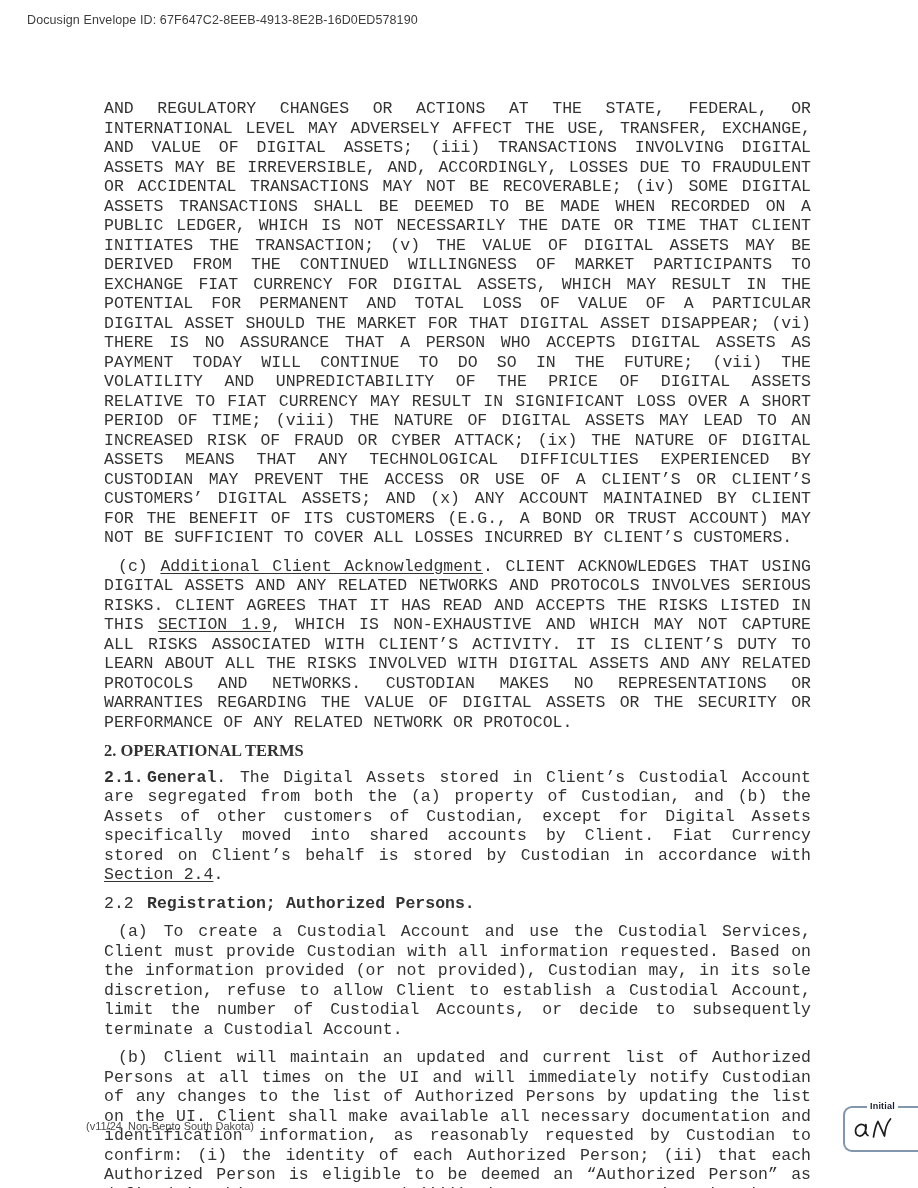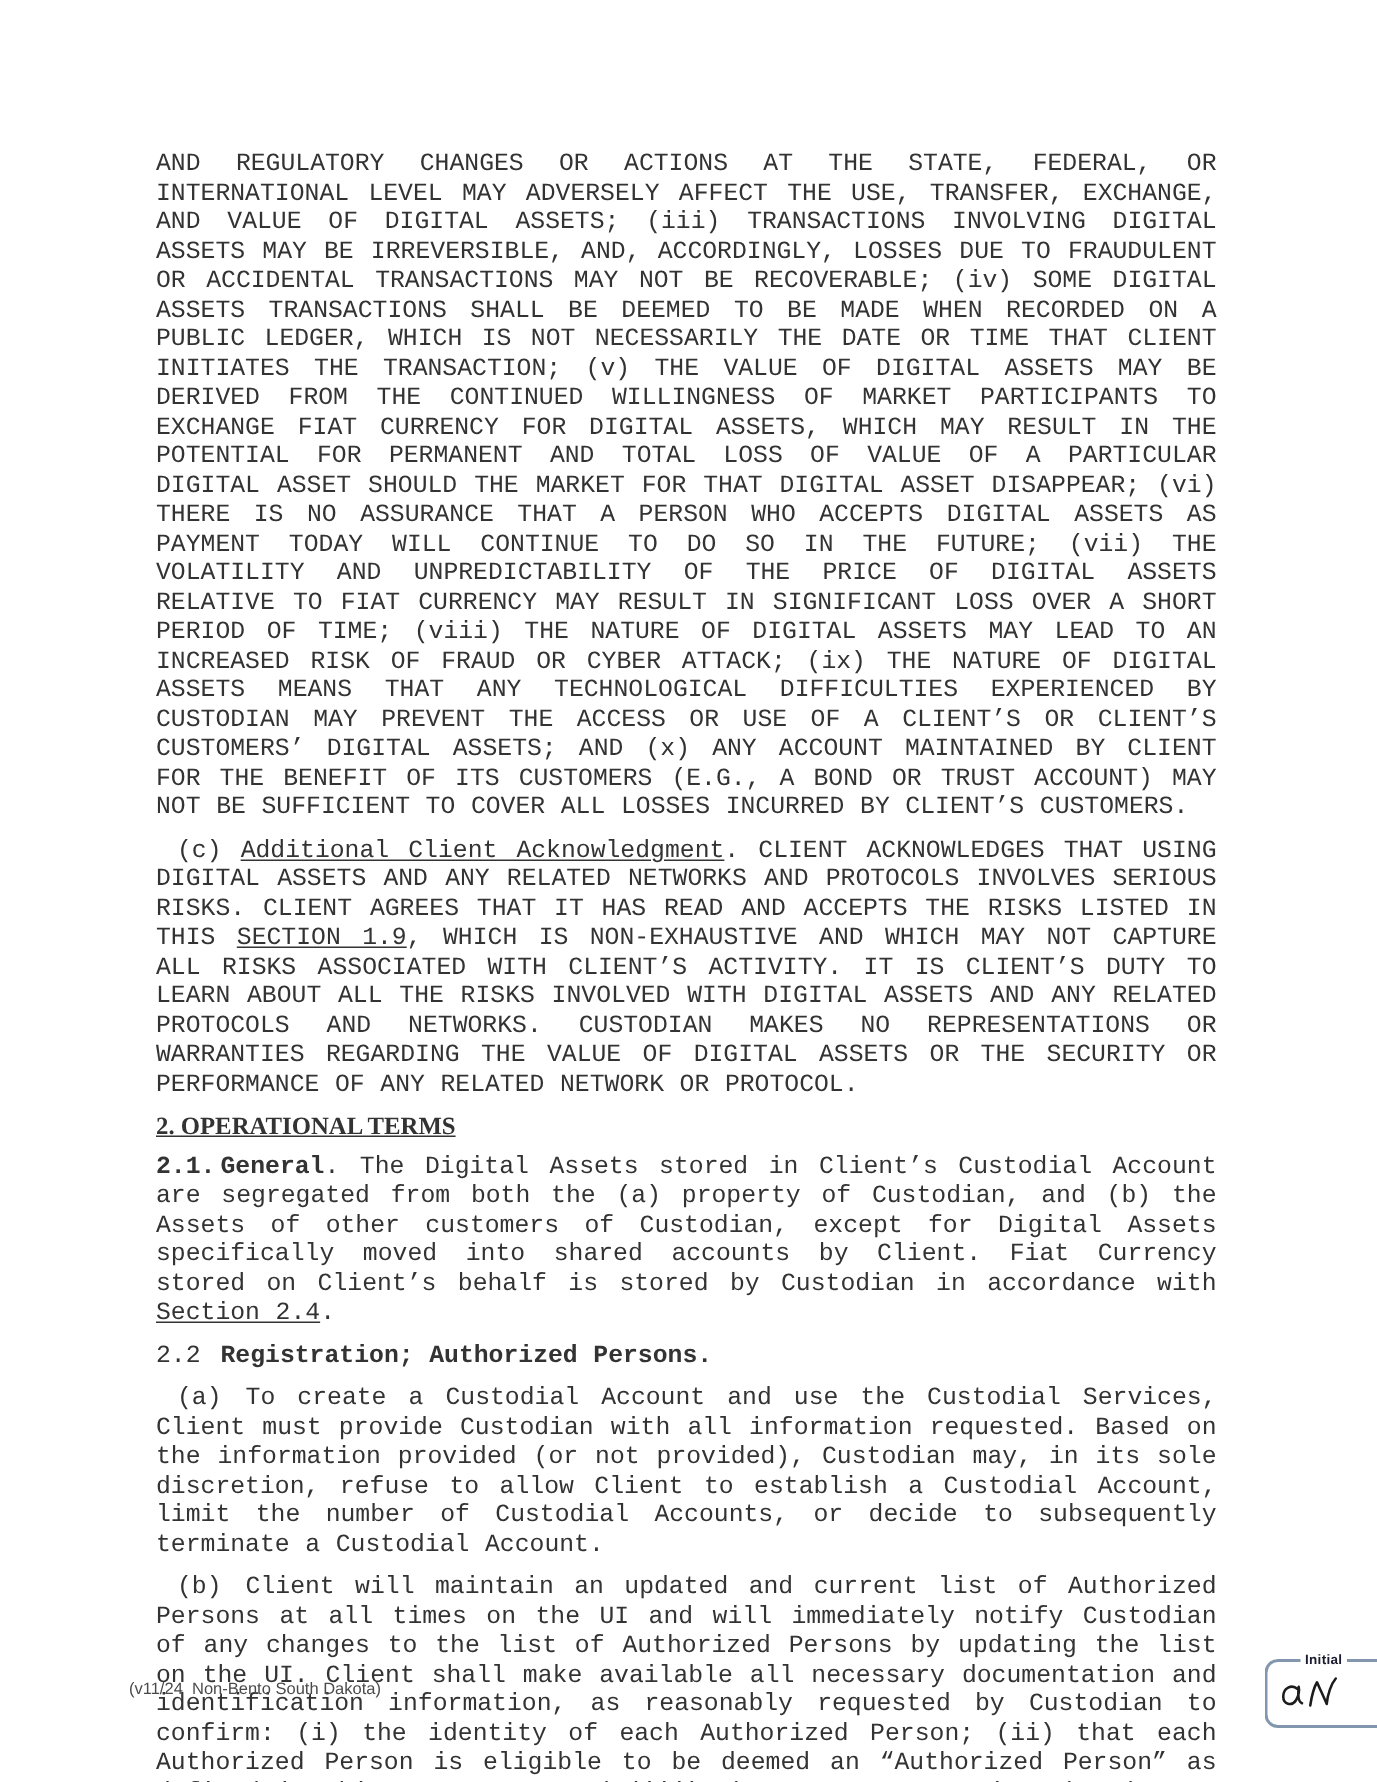--- a/index.html
+++ b/index.html
@@ -22,21 +22,21 @@
     color: #333333;
   }
   .para {
     font-size: 16.5px; line-height: 19.5px;
     text-align: justify; margin: 0 0 9px 0;
     word-spacing: 0.5px;
     font-family: Liberation Mono, monospace;
   }
   .heading {
     font-size: 16.5px; line-height: 19.5px;
-    font-weight: bold; margin: 2px 0 7px 0; text-decoration: underline;
+    font-weight: bold; margin: 2px 0 7px 0;
   }
   .indent { text-indent: 14px; }
   .b { font-weight: bold; }
   .u { text-decoration: underline; text-underline-offset: 2px; }
   .num { display: inline-block; min-width: 43px; font-weight: bold; text-indent: 0; }
   .num.plain { font-weight: normal; }
   .marker { margin-right: 16px; }
 
   .doc-footer {
     position: absolute; left: 86px; top: 1120px;
@@ -62,20 +62,21 @@
     font-size: 9px; font-weight: bold; color: #1b1b2f;
     letter-spacing: 0.2px; line-height: 11px;
   }
   .initials-svg { position: absolute; left: 5px; top: 5px; }
 </style>
 </head>
 <body>
 
 <div class="page">
 
+  <div class="doc-header">Docusign Envelope ID: 67F647C2-8EEB-4913-8E2B-16D0ED578190</div>
 
   <div class="content">
 
     <p class="para"><span>AND REGULATORY CHANGES OR ACTIONS AT THE STATE, FEDERAL, OR INTERNATIONAL LEVEL MAY ADVERSELY AFFECT THE USE, TRANSFER, EXCHANGE, AND VALUE OF DIGITAL ASSETS; (iii) TRANSACTIONS INVOLVING DIGITAL ASSETS MAY BE IRREVERSIBLE, AND, ACCORDINGLY, LOSSES DUE TO FRAUDULENT OR ACCIDENTAL TRANSACTIONS MAY NOT BE RECOVERABLE; (iv) SOME DIGITAL ASSETS TRANSACTIONS SHALL BE DEEMED TO BE MADE WHEN RECORDED ON A PUBLIC LEDGER, WHICH IS NOT NECESSARILY THE DATE OR TIME THAT CLIENT INITIATES THE TRANSACTION; (v) THE VALUE OF DIGITAL ASSETS MAY BE DERIVED FROM THE CONTINUED WILLINGNESS OF MARKET PARTICIPANTS TO EXCHANGE FIAT CURRENCY FOR DIGITAL ASSETS, WHICH MAY RESULT IN THE POTENTIAL FOR PERMANENT AND TOTAL LOSS OF VALUE OF A PARTICULAR DIGITAL ASSET SHOULD THE MARKET FOR THAT DIGITAL ASSET DISAPPEAR; (vi) THERE IS NO ASSURANCE THAT A PERSON WHO ACCEPTS DIGITAL ASSETS AS PAYMENT TODAY WILL CONTINUE TO DO SO IN THE FUTURE; (vii) THE VOLATILITY AND UNPREDICTABILITY OF THE PRICE OF DIGITAL ASSETS RELATIVE TO FIAT CURRENCY MAY RESULT IN SIGNIFICANT LOSS OVER A SHORT PERIOD OF TIME; (viii) THE NATURE OF DIGITAL ASSETS MAY LEAD TO AN INCREASED RISK OF FRAUD OR CYBER ATTACK; (ix) THE NATURE OF DIGITAL ASSETS MEANS THAT ANY TECHNOLOGICAL DIFFICULTIES EXPERIENCED BY CUSTODIAN MAY PREVENT THE ACCESS OR USE OF A CLIENT’S OR CLIENT’S CUSTOMERS’ DIGITAL ASSETS; AND (x) ANY ACCOUNT MAINTAINED BY CLIENT FOR THE BENEFIT OF ITS CUSTOMERS (E.G., A BOND OR TRUST ACCOUNT) MAY NOT BE SUFFICIENT TO COVER ALL LOSSES INCURRED BY CLIENT’S CUSTOMERS.</span></p>
 
     <p class="para indent"><span>(c) </span><span class="u">Additional Client Acknowledgment</span><span>. CLIENT ACKNOWLEDGES THAT USING DIGITAL ASSETS AND ANY RELATED NETWORKS AND PROTOCOLS INVOLVES SERIOUS RISKS. CLIENT AGREES THAT IT HAS READ AND ACCEPTS THE RISKS LISTED IN THIS </span><span class="u">SECTION 1.9</span><span>, WHICH IS NON-EXHAUSTIVE AND WHICH MAY NOT CAPTURE ALL RISKS ASSOCIATED WITH CLIENT’S ACTIVITY. IT IS CLIENT’S DUTY TO LEARN ABOUT ALL THE RISKS INVOLVED WITH DIGITAL ASSETS AND ANY RELATED PROTOCOLS AND NETWORKS. CUSTODIAN MAKES NO REPRESENTATIONS OR WARRANTIES REGARDING THE VALUE OF DIGITAL ASSETS OR THE SECURITY OR PERFORMANCE OF ANY RELATED NETWORK OR PROTOCOL.</span></p>
 
     <p class="heading">2. OPERATIONAL TERMS</p>
 
     <p class="para"><span class="num">2.1.</span><span class="b">General</span><span>. The Digital Assets stored in Client’s Custodial Account are segregated from both the (a) property of Custodian, and (b) the Assets of other customers of Custodian, except for Digital Assets specifically moved into shared accounts by Client. Fiat Currency stored on Client’s behalf is stored by Custodian in accordance with </span><span class="u">Section 2.4</span><span>.</span></p>

